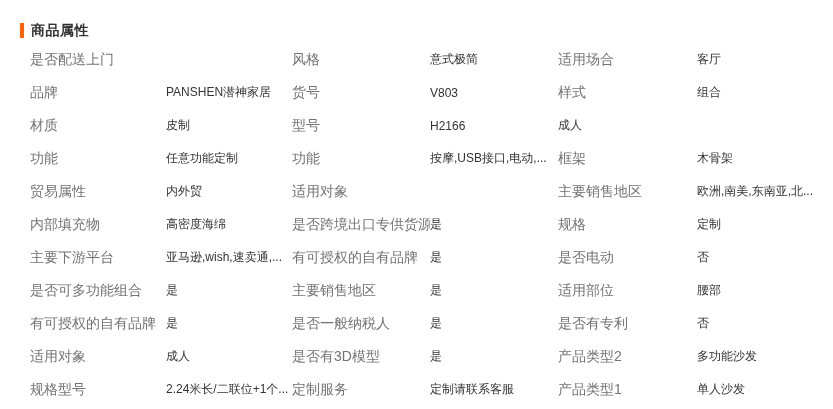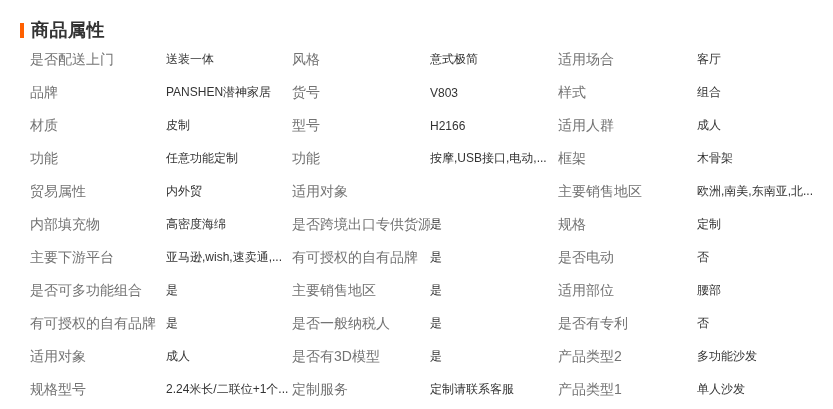--- a/index.html
+++ b/index.html
@@ -17,21 +17,21 @@
       height: 16px;
     }
     .accent-bar {
       width: 4px;
       height: 15px;
       background: #ff6000;
       margin-right: 7px;
       flex: 0 0 auto;
     }
     .section-title {
-      font-size: 18px;
+      font-size: 14px;
       font-weight: bold;
       color: #333333;
       line-height: 16px;
       letter-spacing: 0.5px;
     }
     .attr-grid {
       display: grid;
       grid-template-columns: 262px 266px 1fr;
       margin: 5px 0 0 30px;
     }
@@ -66,21 +66,20 @@
 
 <div class="section-header">
   <span class="accent-bar" style="background: rgb(255, 96, 0);"></span>
   <span class="section-title">商品属性</span>
 </div>
 
 <div class="attr-grid">
     <div class="attr-col">
       <div class="attr-row">
         <span class="attr-label">是否配送上门</span>
-        <span class="attr-value">送装一体</span>
       </div>
       <div class="attr-row">
         <span class="attr-label">品牌</span>
         <span class="attr-value">PANSHEN潜神家居</span>
       </div>
       <div class="attr-row">
         <span class="attr-label">材质</span>
         <span class="attr-value">皮制</span>
       </div>
       <div class="attr-row">
@@ -164,21 +163,20 @@
     <div class="attr-col">
       <div class="attr-row">
         <span class="attr-label">适用场合</span>
         <span class="attr-value">客厅</span>
       </div>
       <div class="attr-row">
         <span class="attr-label">样式</span>
         <span class="attr-value">组合</span>
       </div>
       <div class="attr-row">
-        <span class="attr-label">适用人群</span>
         <span class="attr-value">成人</span>
       </div>
       <div class="attr-row">
         <span class="attr-label">框架</span>
         <span class="attr-value">木骨架</span>
       </div>
       <div class="attr-row">
         <span class="attr-label">主要销售地区</span>
         <span class="attr-value">欧洲,南美,东南亚,北...</span>
       </div>

